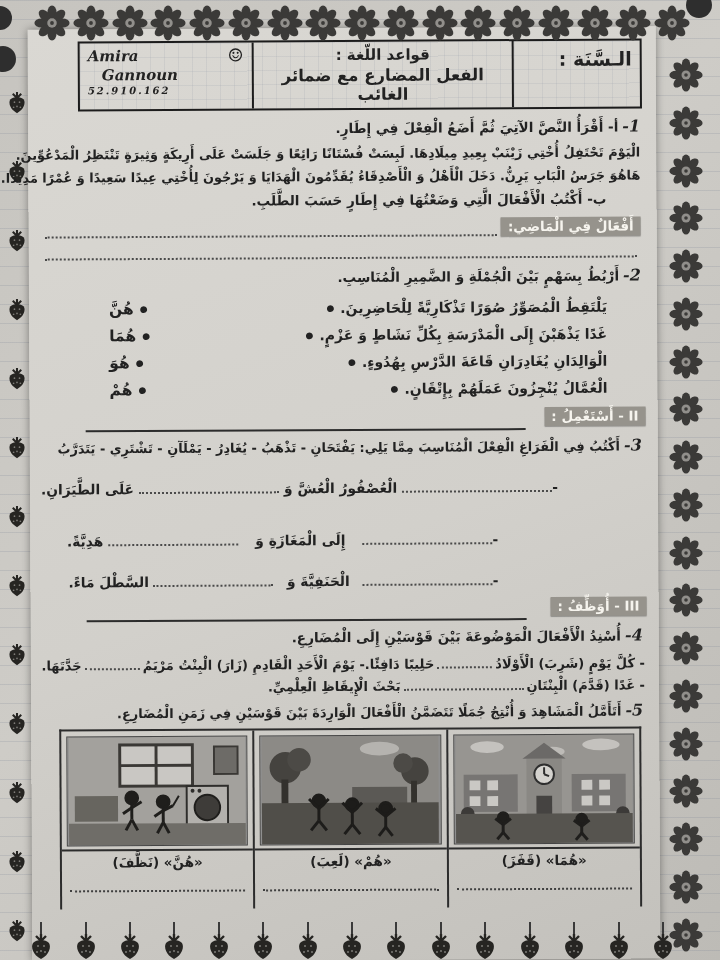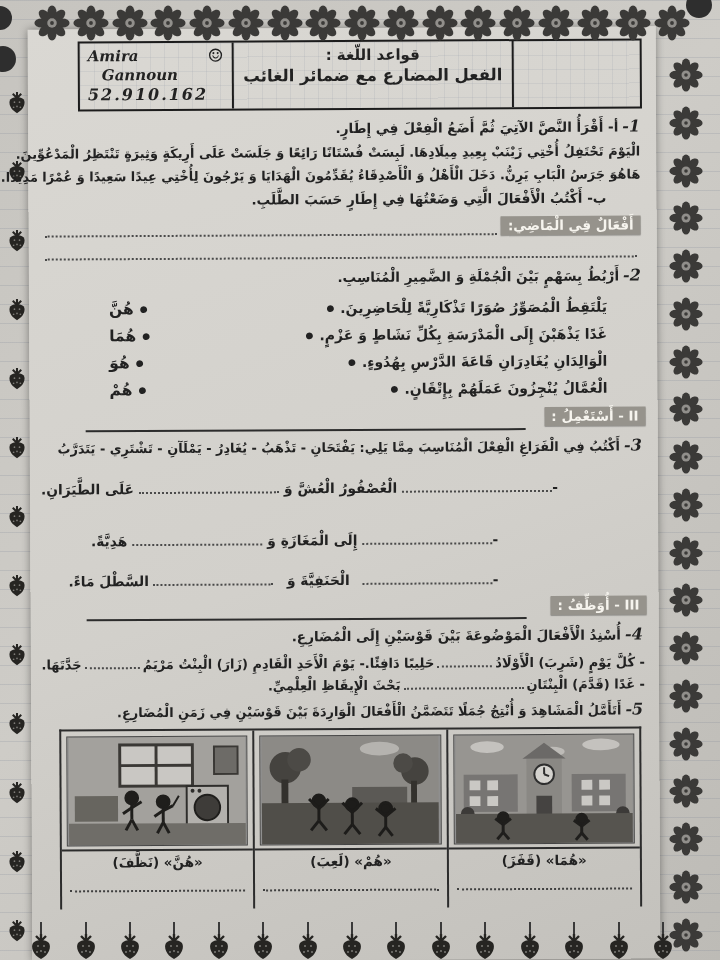--- a/index.html
+++ b/index.html
@@ -29,27 +29,27 @@
     padding:10px 10px 0 10px;box-sizing:border-box;
     direction:rtl;z-index:2;font-weight:700;
   }
   
   #header-table{display:flex;direction:rtl;margin:2px 4px 6px 40px;border:2px solid #1c1c1c;background:
       repeating-linear-gradient(to right, rgba(120,130,150,.12) 0 1px, transparent 1px 14px),
       repeating-linear-gradient(to bottom, rgba(120,130,150,.12) 0 1px, transparent 1px 14px);}
   .hcell{border-left:2px solid #1c1c1c;padding:4px 8px;box-sizing:border-box;}
   .hcell:last-child{border-left:none;}
   #grade-cell{width:128px;font-size:19px;line-height:1.5;}
-  #subject-cell{width:280px;text-align:center;}
+  #subject-cell{width:260px;text-align:center;}
   #subject-cell .s1{font-size:15px;}
   #subject-cell .s2{font-size:16.5px;margin-top:2px;}
   #name-cell{flex:1;direction:ltr;text-align:left;font-family:"DejaVu Serif",serif;font-style:italic;font-size:15px;line-height:1.25;position:relative;}
   #name-cell .smiley{position:absolute;right:8px;top:2px;font-size:18px;font-style:normal;}
   #name-cell .l2{margin-left:14px;}
-  #name-cell .l3{font-size:16px;letter-spacing:2px;}
+  #name-cell .l3{font-size:10px;letter-spacing:2px;}
   
   .line{font-size:13.6px;line-height:1.55;margin:3px 6px;white-space:nowrap;}
   .tight{font-size:12.9px;letter-spacing:-.2px;}
   .num{font-family:"DejaVu Serif",serif;font-style:italic;font-size:16px;font-weight:800;margin-left:4px;}
   .dots{display:inline-block;border-bottom:2px dotted #4a4a4a;height:.85em;vertical-align:baseline;}
   
   .badge{display:inline-block;background:#96938c;color:#f6f4ee;font-size:13.5px;padding:1px 7px 2px;box-shadow:0 1px 1px rgba(0,0,0,.3);}
   .badge-row{display:flex;align-items:flex-end;margin:7px 6px 6px;}
   .badge-row .dots{flex:1;margin-right:4px;}
   .section-row{margin:8px 2px 2px;}
@@ -804,20 +804,21 @@
         <circle cx="9" cy="18" r="1" fill="#7d7b77"></circle>
         <circle cx="17" cy="18" r="1" fill="#7d7b77"></circle>
       </svg>
     </span>
   </div>
 
 <div id="paper">
 
   <div id="header-table">
     <div class="hcell" id="grade-cell">
+      <div>الـسَّنَة :</div>
     </div>
     <div class="hcell" id="subject-cell">
       <div class="s1">قواعد اللّغة :</div>
       <div class="s2">الفعل المضارع مع ضمائر الغائب</div>
     </div>
     <div class="hcell" id="name-cell">
       <span class="smiley">☺</span>
       <div>Amira</div>
       <div class="l2">Gannoun</div>
       <div class="l3">52.910.162</div>
@@ -878,21 +879,21 @@
   <div class="fill-row">
     <span>-</span>
     <span class="dots" style="min-width:150px"></span>
     <span style="margin:12px 5px">الْعُصْفُورُ الْعُشَّ وَ</span>
     <span class="dots" style="min-width:140px"></span>
     <span style="margin:0 5px">عَلَى الطَّيَرَانِ.</span>
   </div>
   <div class="fill-row" style="margin-right:150px">
     <span>-</span>
     <span class="dots" style="min-width:130px"></span>
-    <span style="margin:0 5px">إِلَى الْمَغَازَةِ وَ</span>
+    <span style="margin:0 17px">إِلَى الْمَغَازَةِ وَ</span>
     <span class="dots" style="min-width:130px"></span>
     <span style="margin:16px 5px">هَدِيَّةً.</span>
   </div>
   <div class="fill-row" style="margin-right:150px">
     <span>-</span>
     <span class="dots" style="min-width:130px"></span>
     <span style="margin:0 13px">الْحَنَفِيَّةَ وَ</span>
     <span class="dots" style="min-width:120px"></span>
     <span style="margin:0 5px">السَّطْلَ مَاءً.</span>
   </div>

